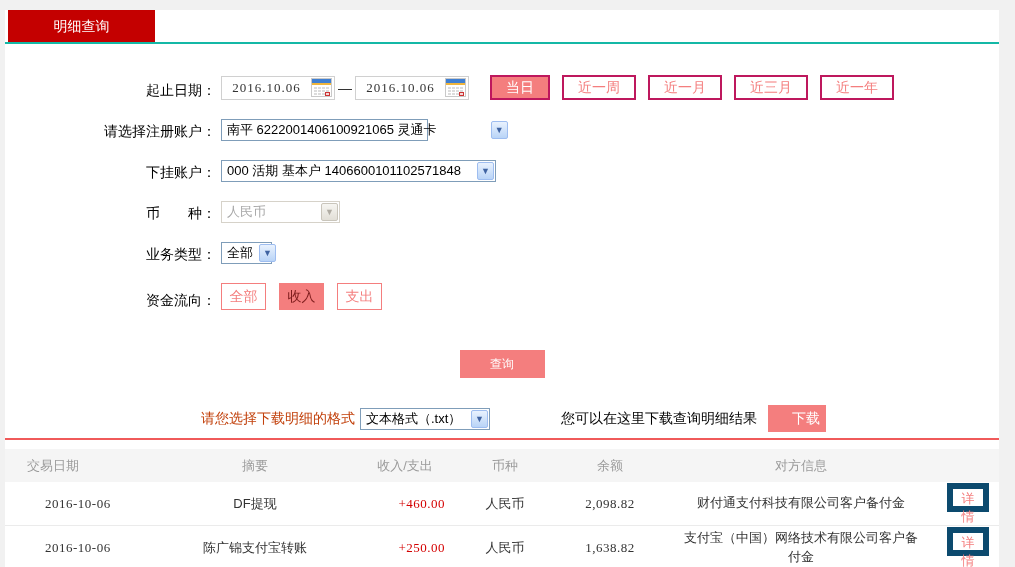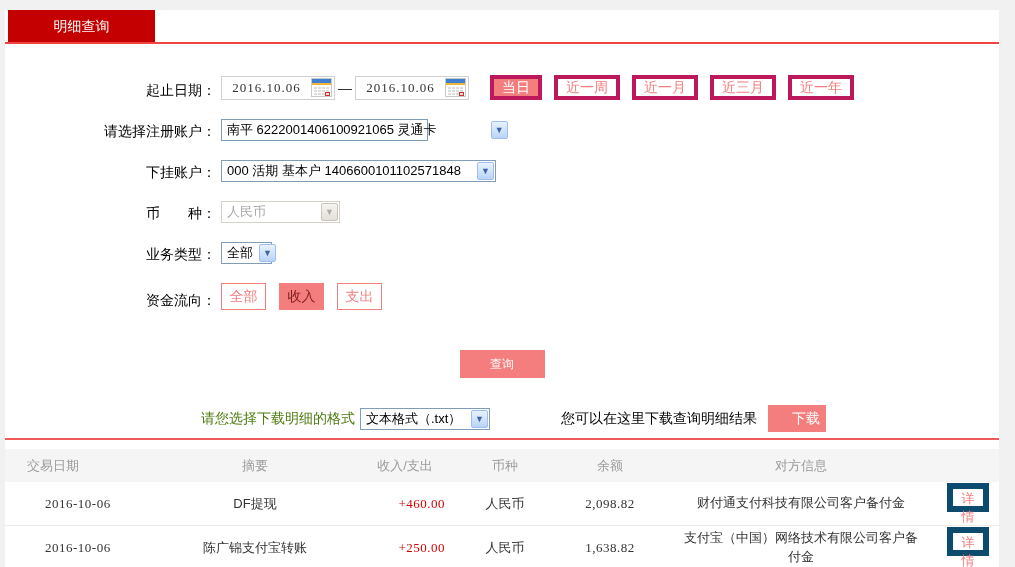--- a/index.html
+++ b/index.html
@@ -10,21 +10,21 @@
     font-family:"Liberation Sans", sans-serif;
     color:#000;
   }
   .panel {
     margin:10px 16px 0 5px;
     background:#fff;
     min-height:557px;
     position:relative;
   }
   
-  .tabbar { border-bottom:2px solid #ef4444; height:34px; }
+  .tabbar { border-bottom:2px solid #14b8a6; height:34px; }
   .tab {
     display:inline-block; margin-left:3px;
     width:147px; height:32px; line-height:32px;
     background:#c40000; color:#fff; text-align:center;
     font-size:14px; cursor:pointer;
   }
   
   .form { padding-top:31px; }
   .frow { display:flex; align-items:flex-end; margin-bottom:19px; }
   .flabel { width:211px; text-align:right; font-size:14px; color:#000; flex:none; }
@@ -32,23 +32,23 @@
 
   .date-input {
     width:114px; height:24px; border:1px solid #d0d0d0; background:#fff;
     display:flex; align-items:center; cursor:text;
   }
   .date-input .dval { flex:1; text-align:center; font-size:13px; color:#333; font-family:"Liberation Serif",serif; letter-spacing:1px; }
   .cal { flex:none; margin-right:2px; cursor:pointer; display:block; }
   .dash { margin:0 3px; font-size:14px; color:#333; }
 
   .range-btn {
-    height:25px; padding:0 8px; margin-left:12px; font-size:14px;
+    height:25px; padding:0 14px; margin-left:12px; font-size:14px;
     display:flex; align-items:center; cursor:pointer;
-    background:#fff; color:#f47e7e; border:4px solid #be185d;
+    background:#fff; color:#f47e7e; border:2px solid #be185d;
   }
   .range-btn.first { margin-left:21px; }
   .range-btn.active { background:#f47e7e; color:#fff; }
 
   .xp-select {
     height:22px; border:1px solid #7f9db9; background:#fff;
     display:flex; align-items:center; cursor:pointer; font-size:13px; color:#000;
   }
   .xp-select .val { padding:0 5px; white-space:nowrap; flex:1; }
   .xp-arrow {
@@ -74,21 +74,21 @@
   .fund-btn.active { background:#f47e7e; color:#7f1d1d; }
 
   .query-btn {
     display:block; width:85px; height:28px; margin:40px auto 0;
     background:#f47e7e; color:#fff; border:none; font-size:12px;
     font-family:"Liberation Sans",sans-serif; cursor:pointer;
   }
 
   
   .dl-row { display:flex; align-items:center; margin-top:27px; padding-left:196px; font-size:14px; }
-  .dl-row .fmt-label { color:#4d7c0f; }
+  .dl-row .fmt-label { color:#c2410c; }
   .dl-row .sel-fmt { margin-left:5px; }
   .dl-row .hint { margin-left:71px; color:#000; }
   .dl-btn {
     margin-left:11px; width:58px; height:27px; background:#f47e7e; color:#fff;
     border:none; font-size:14px; font-family:"Liberation Sans",sans-serif; cursor:pointer;text-align:right;
   }
 
   
   .table { margin-top:6px; border-top:2px solid #f05a5a; }
   .trow {

